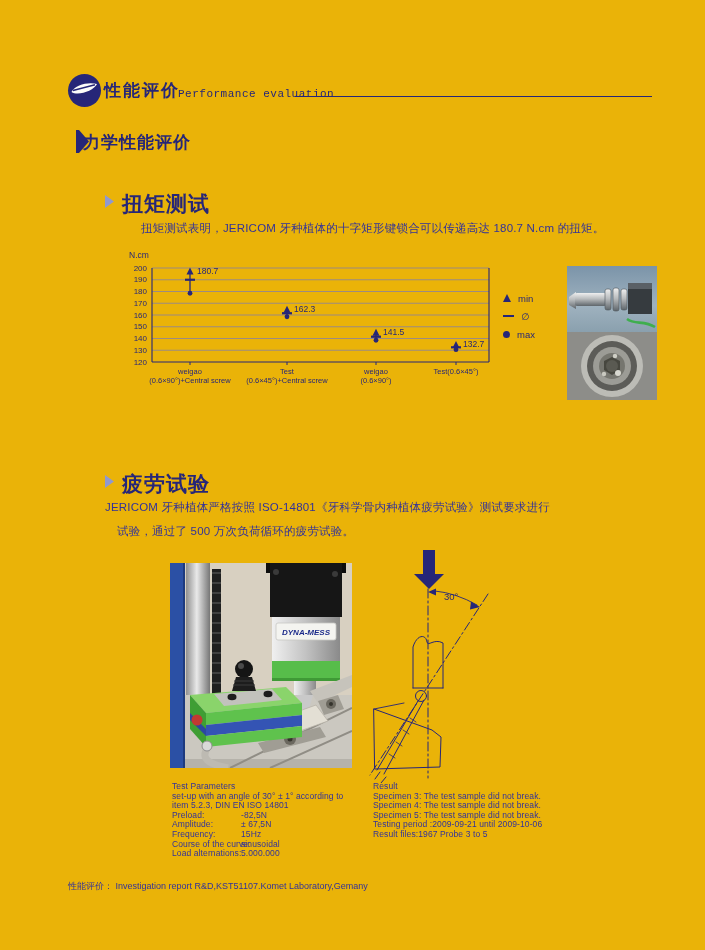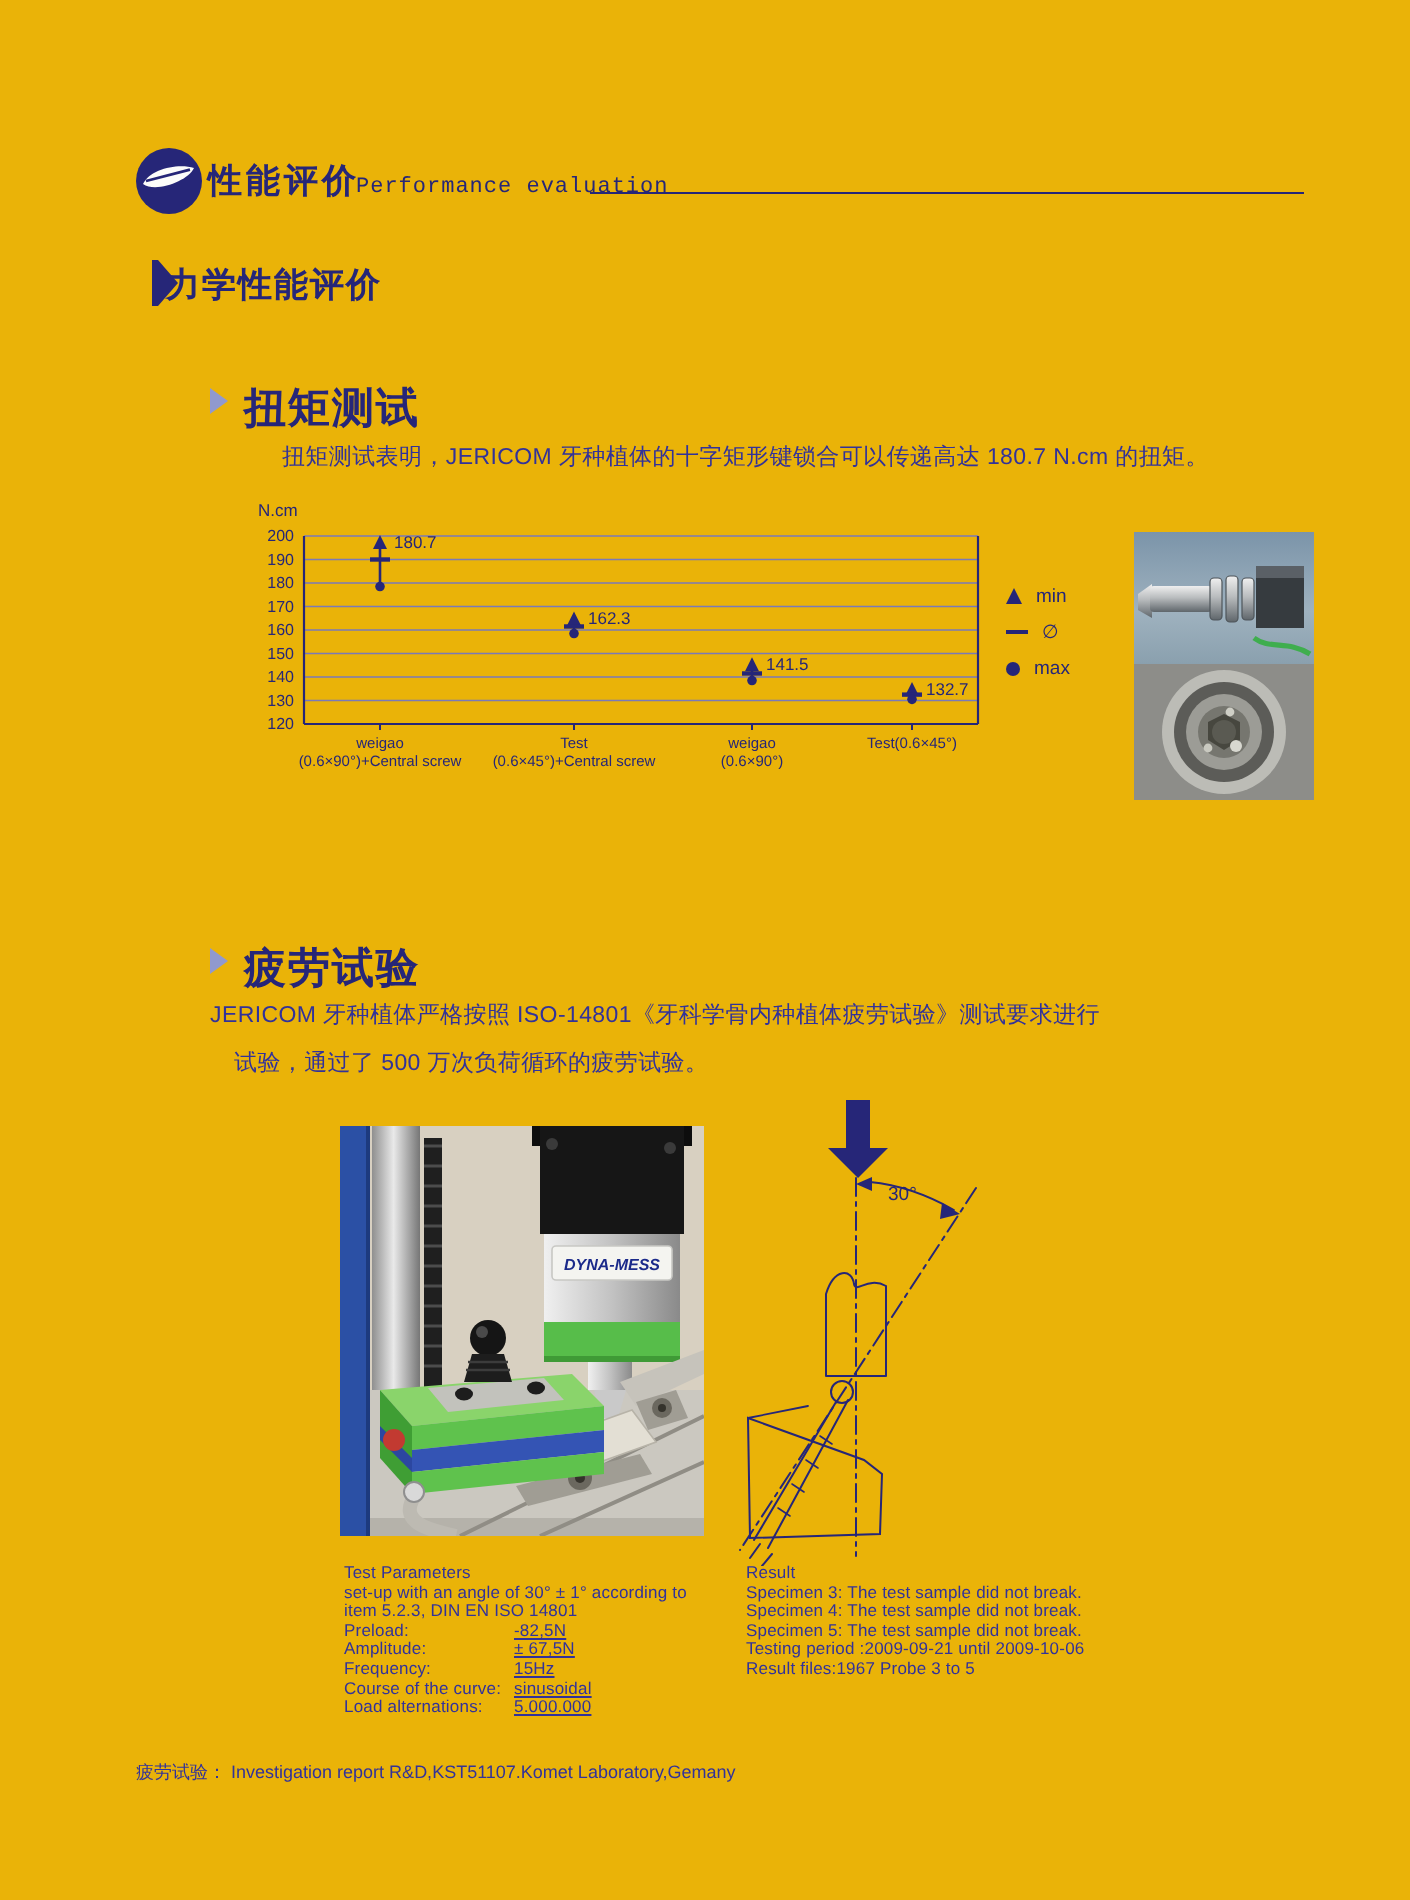--- a/index.html
+++ b/index.html
@@ -16,21 +16,21 @@
   .rule{height:1px;background:#262678;}
   .sec-title{font-size:17px;font-weight:bold;color:#262678;letter-spacing:1px;}
   .sub-title{font-size:21px;font-weight:bold;color:#262678;letter-spacing:1px;}
   .body-txt{font-size:11.5px;color:#32329a;white-space:nowrap;letter-spacing:.2px;}
   .legend-row{display:flex;align-items:center;gap:7px;height:18px;font-size:9.5px;color:#262678;}
   .mk-triangle{width:0;height:0;border-left:4.5px solid transparent;border-right:4.5px solid transparent;border-bottom:8px solid #262678;}
   .mk-dash{width:11px;height:2.6px;background:#262678;}
   .mk-circle{width:7px;height:7px;border-radius:50%;background:#262678;}
   .small-txt{font-size:8.5px;line-height:9.6px;color:#32329a;letter-spacing:.1px;}
   .prow{position:relative;height:9.6px;}
-  .pval{position:absolute;left:85px;top:0;text-decoration:underline;}
+  .pval{position:absolute;left:69px;top:0;}
   .footer-txt{font-size:9px;color:#32329a;}
   svg text{font-family:"Liberation Sans","DejaVu Sans",sans-serif;}
 </style>
 </head>
 <body>
 
 <div class="page">
 
   <div class="abs" style="left:66px;top:72px;">
     <svg width="37" height="37" viewBox="0 0 37 37">
@@ -287,17 +287,17 @@
     <div id="result-lines">
         <div>Specimen 3: The test sample did not break.</div>
         <div>Specimen 4: The test sample did not break.</div>
         <div>Specimen 5: The test sample did not break.</div>
         <div>Testing period :2009-09-21 until 2009-10-06</div>
         <div>Result files:1967 Probe 3 to 5</div>
       </div>
   </div>
 
   <div class="abs footer-txt" style="left:68px;top:880px;">
-    <span>疲劳试验：</span>
+    <span>性能评价：</span>
     <span>Investigation report R&amp;D,KST51107.Komet Laboratory,Gemany</span>
   </div>
 
 </div>
 
 </body></html>

